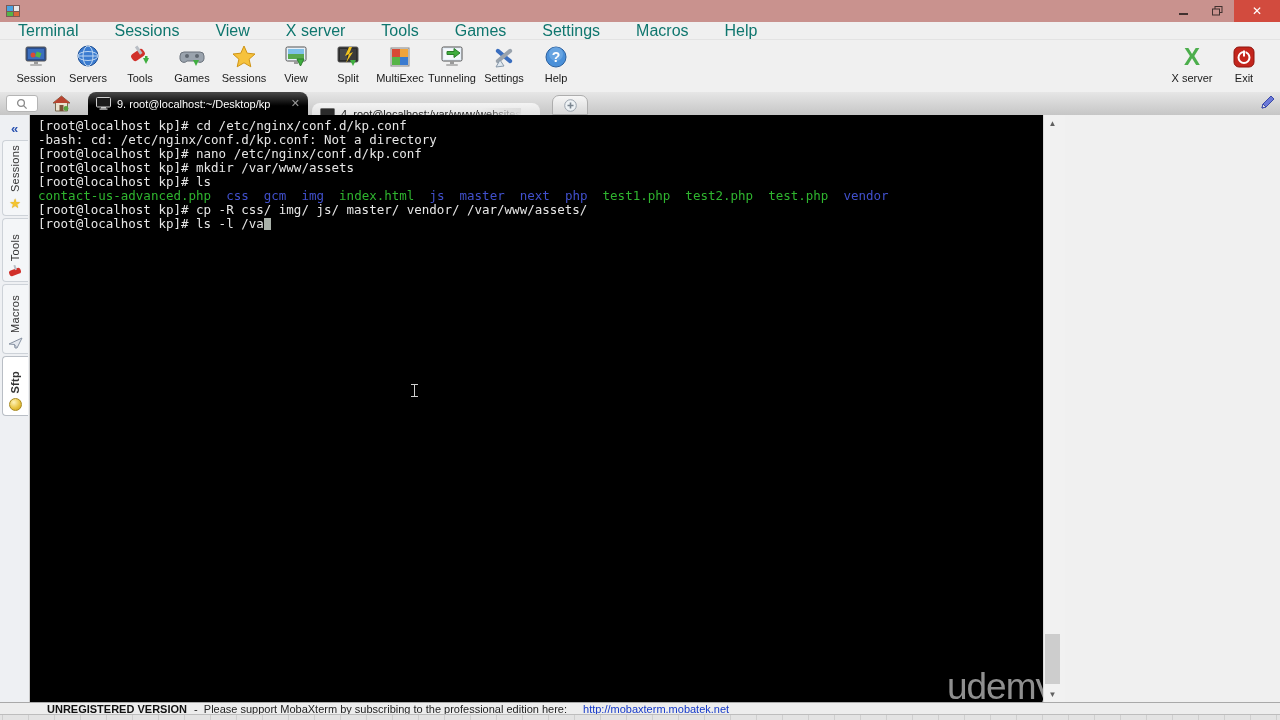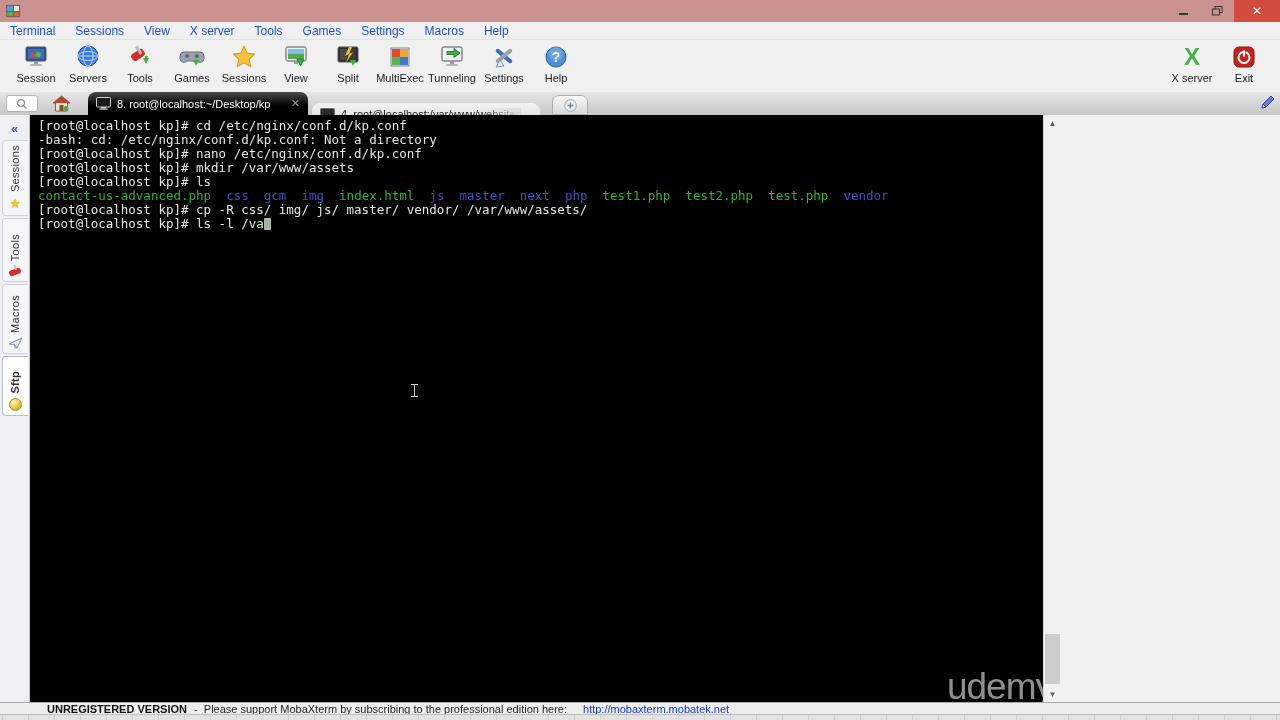--- a/index.html
+++ b/index.html
@@ -12,21 +12,21 @@
   .app-icon i { display:block; }
   .title-text { position:absolute; left:0; right:0; text-align:center; font-size:12px; color:#41312f;margin-top:32px; }
   .win-controls { position:absolute; right:0; top:0; height:22px; display:flex; }
   .win-btn { width:34px; height:22px; display:flex; align-items:center; justify-content:center; font-size:11px; color:#41312f; }
   .win-btn.minimize span { display:block; width:9px; height:2px; background:#41312f; margin-top:6px; }
   .win-btn.restore svg { display:block; }
   .win-btn.close { width:46px; background:#d24b3e; color:#fff; font-size:12px; }
 
   
   .menubar { position:absolute; left:0; top:22px; width:100%; height:18px; background:#f0f0f0; display:flex; align-items:center; border-bottom:1px solid #e3e3e3; }
-  .menu-item { font-size:12px; color:#1d4ed8; padding:0 10px; height:18px; display:flex; align-items:center; }
+  .menu-item { font-size:16px; color:#0f766e; padding:0 18px; height:18px; display:flex; align-items:center; }
 
   
   .toolbar { position:absolute; left:0; top:40px; width:100%; height:52px; background:#f0f0f0; display:flex; justify-content:space-between; padding:0 10px; }
   .tool-group { display:flex; }
   .tool-btn { width:52px; display:flex; flex-direction:column; align-items:center; justify-content:flex-start; padding-top:4px; }
   .tool-btn svg { width:26px; height:26px; }
   .tool-label { font-size:11px; color:#1a1a1a; margin-top:2px; white-space:nowrap;text-align:center; }
 
   
   .tabbar { position:absolute; left:0; top:92px; width:100%; height:23px; background:linear-gradient(#e6e6e6,#c6c6c6); }
@@ -258,21 +258,21 @@
         <rect x="7.5" y="10" width="4" height="6" fill="#7a5236"></rect>
         <circle cx="14" cy="13.5" r="2.4" fill="#57a13f"></circle>
       </svg>
 
     <div class="tab tab-active">
       <svg width="15" height="13" viewBox="0 0 15 13">
           <rect x="0.5" y="0.5" width="14" height="9.5" rx="1" fill="#1a1a1a" stroke="#cfcfcf"></rect>
           <rect x="5" y="10" width="5" height="1.5" fill="#cfcfcf"></rect>
           <rect x="3.5" y="11.5" width="8" height="1.2" fill="#cfcfcf"></rect>
         </svg>
-      <span class="tab-title">8. root@localhost:~/Desktop/kp</span>
+      <span class="tab-title">9. root@localhost:~/Desktop/kp</span>
       <span class="tab-close">✕</span>
     </div>
 
     <div class="tab tab-inactive">
       <svg width="15" height="13" viewBox="0 0 15 13">
           <rect x="0.5" y="0.5" width="14" height="9.5" rx="1" fill="#2a2a2a" stroke="#6f6f6f"></rect>
           <rect x="5" y="10" width="5" height="1.5" fill="#6f6f6f"></rect>
           <rect x="3.5" y="11.5" width="8" height="1.2" fill="#6f6f6f"></rect>
         </svg>
       <span class="tab-title">4. root@localhost:/var/www/websites</span>

